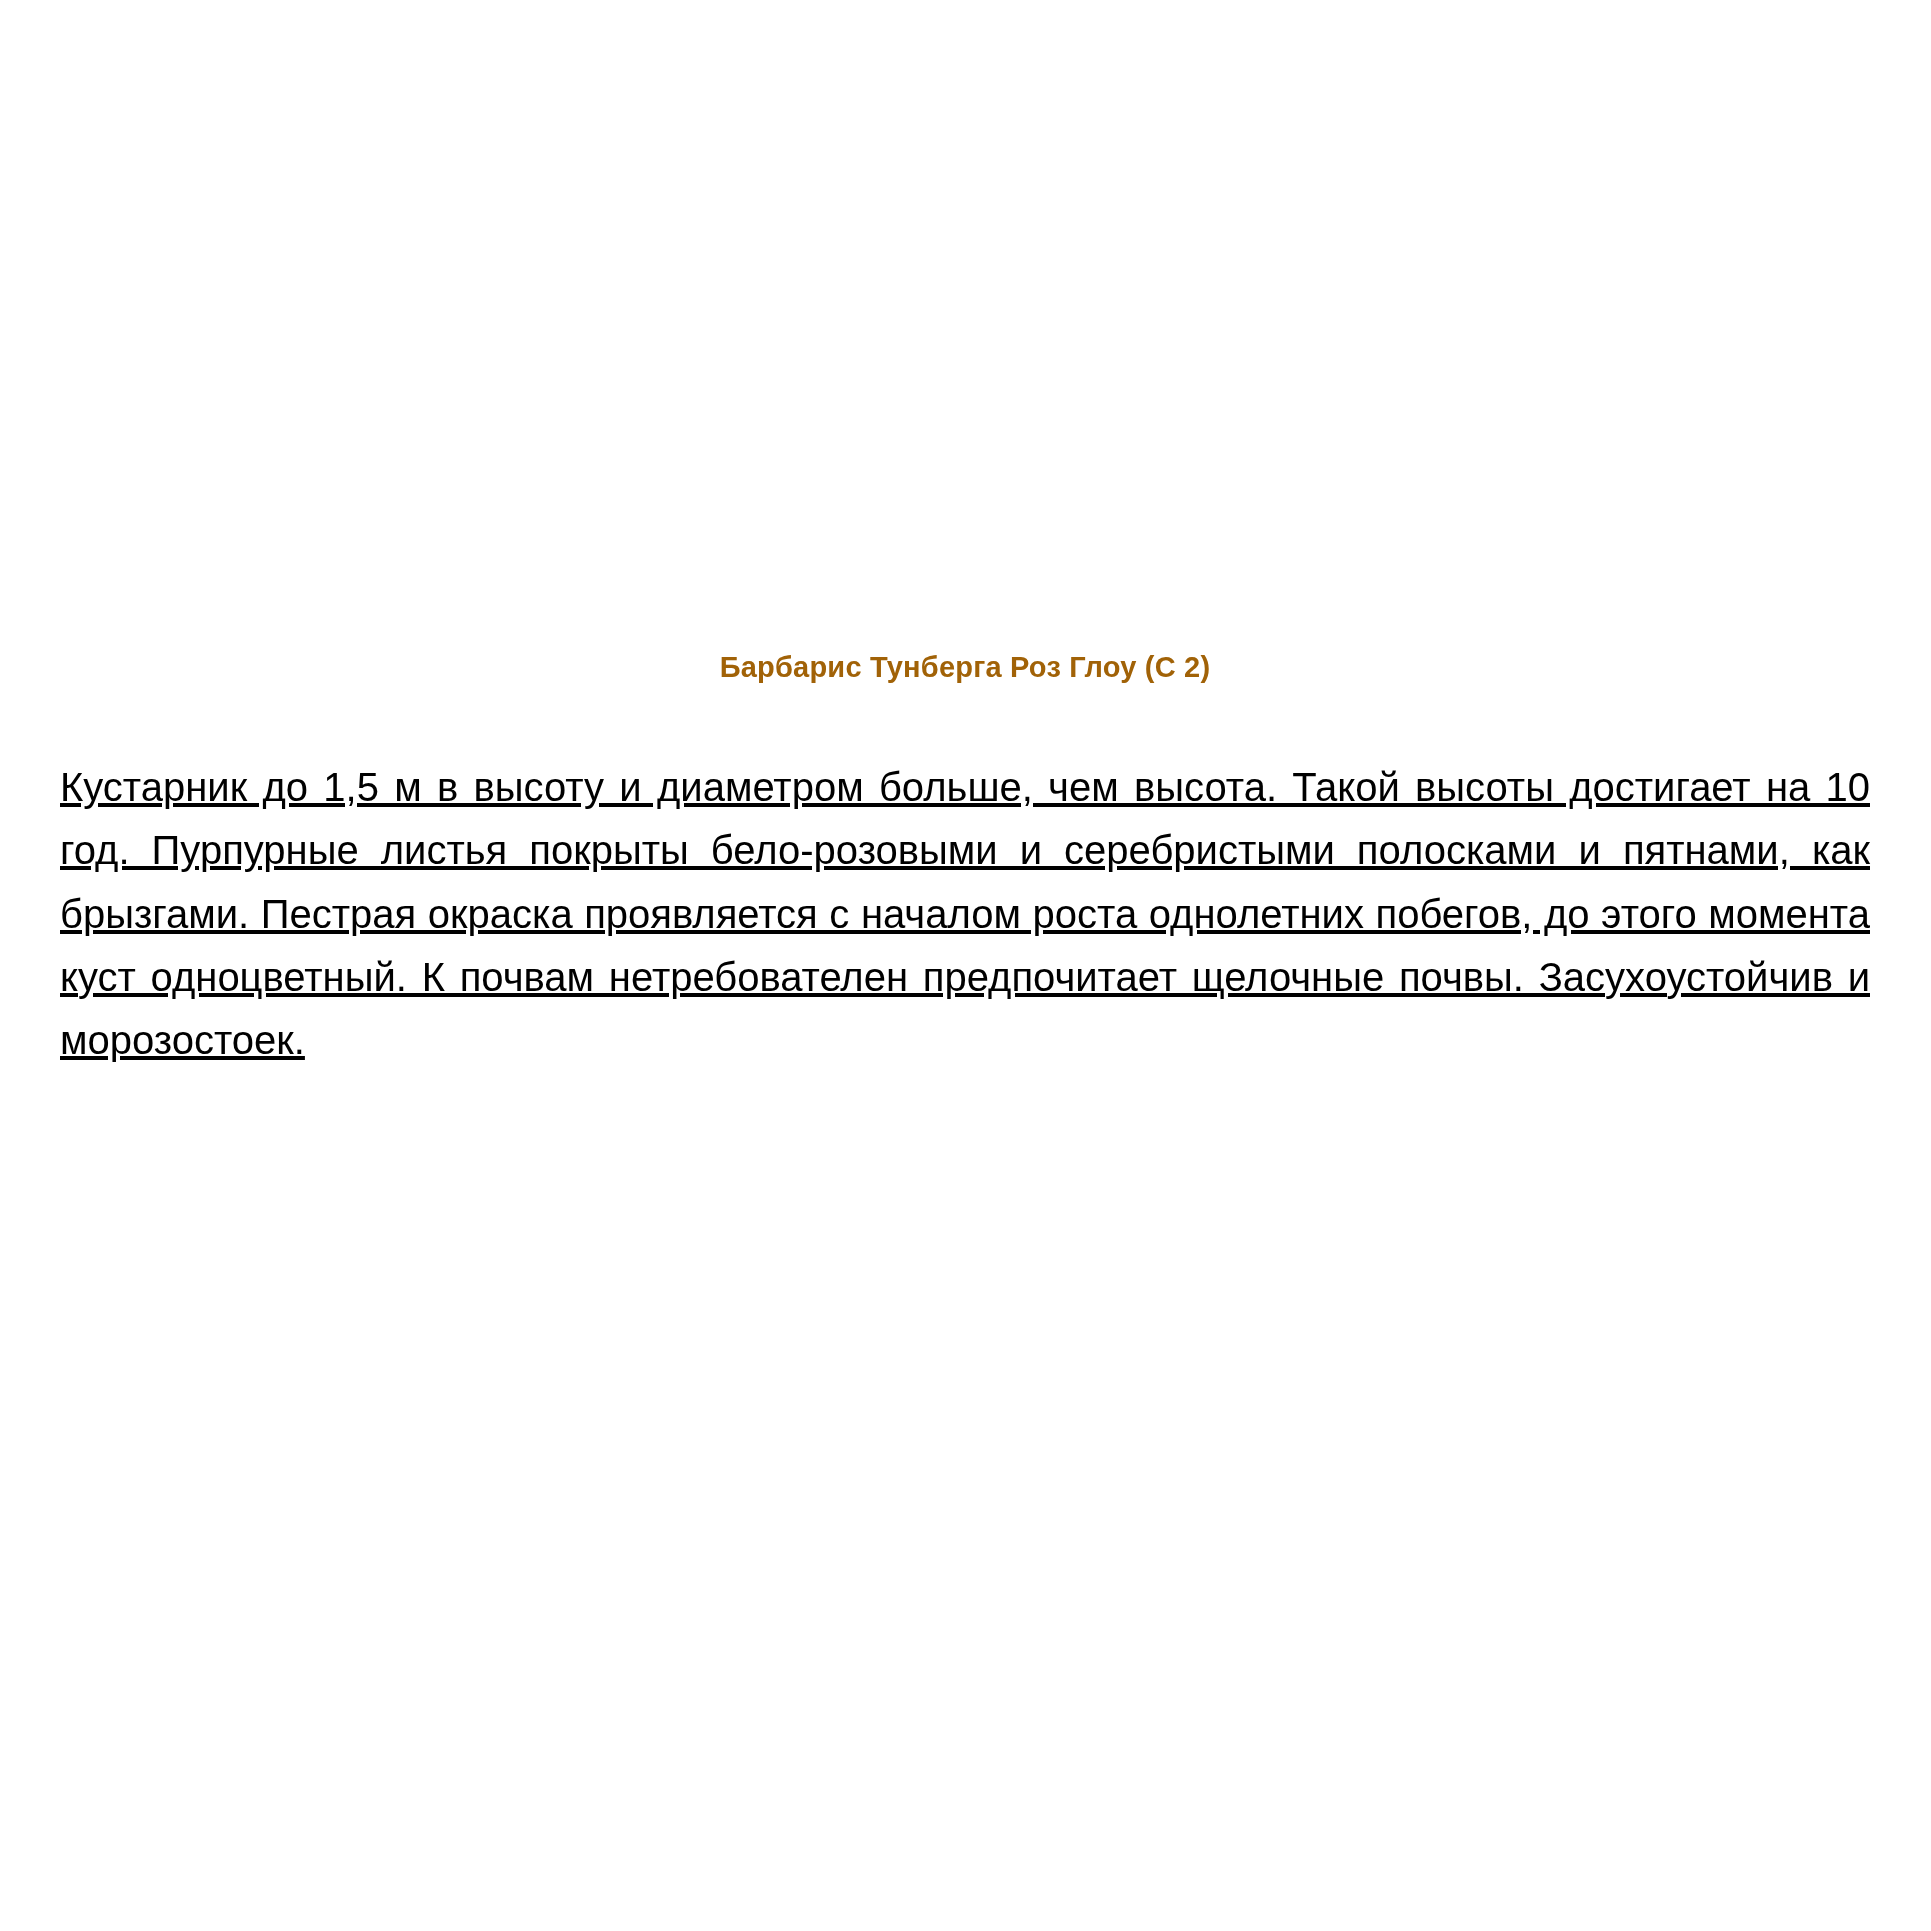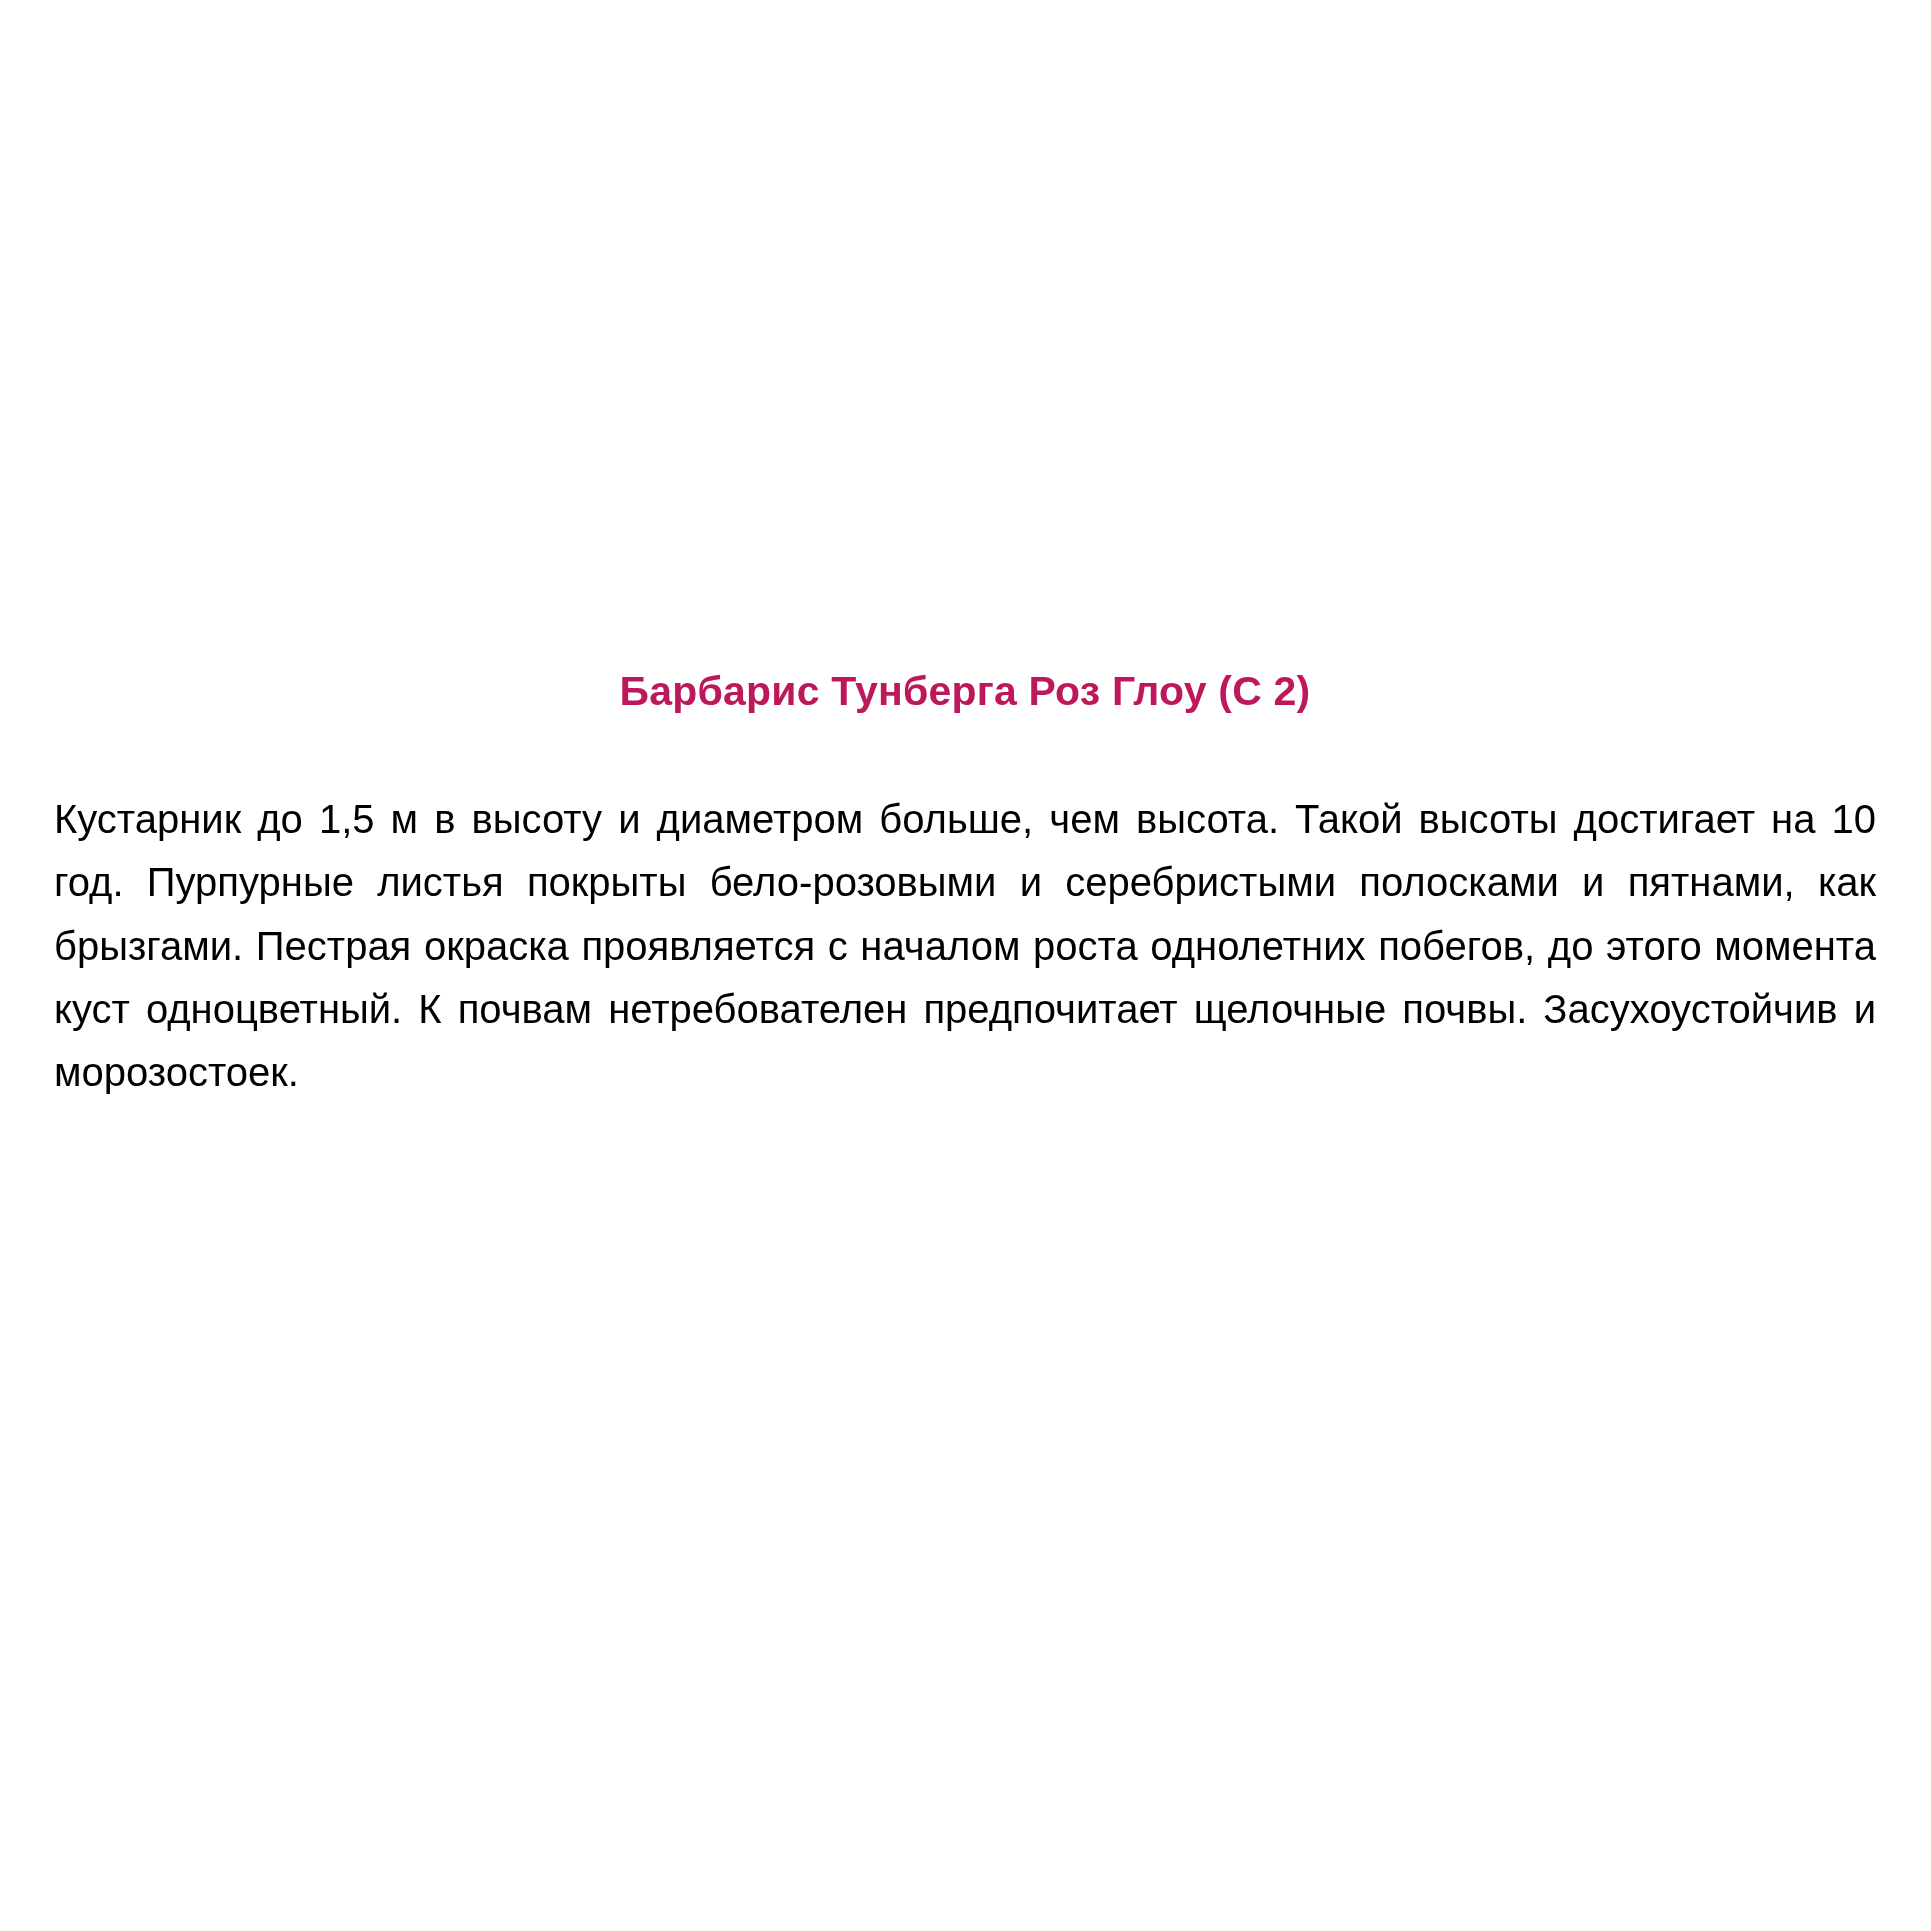--- a/index.html
+++ b/index.html
@@ -23,36 +23,37 @@
   }
   .content {
     position: absolute;
     left: 48px;
     right: 48px;
     top: 649px;
     width: 1834px;
     box-sizing: border-box;
   }
   .doc-title {
-    font-size: 41px;
+    font-size: 29px;
     font-weight: bold;
     text-align: center;
     letter-spacing: 0.2px;
     line-height: 1.25;
-    margin: 17px 0 71px 0;
-    color: #be185d;
+    margin: 0 0 71px 0;
+    color: #a16207;
   }
   .doc-body {
     font-size: 40px;
     line-height: 1.58;
     text-align: justify;
     text-justify: inter-word;
     color: #000000;
-    margin: 6px;
+    margin: 12px;
     hyphens: manual;
+    text-decoration: underline;
   }
 </style>
 </head>
 <body>
 
 <div class="page">
   <div class="content">
     <h1 class="doc-title">Барбарис Тунберга Роз Глоу (С 2)</h1>
     <p class="doc-body">Кустарник до 1,5 м в высоту и диаметром больше, чем высота. Такой высоты достигает на 10 год. Пурпурные листья покрыты бело-розовыми и серебристыми полосками и пятнами, как брызгами. Пестрая окраска проявляется с началом роста  однолетних побегов, до этого момента куст одноцветный. К почвам нетребователен предпочитает щелочные почвы. Засухоустойчив и морозостоек.</p>
   </div>

